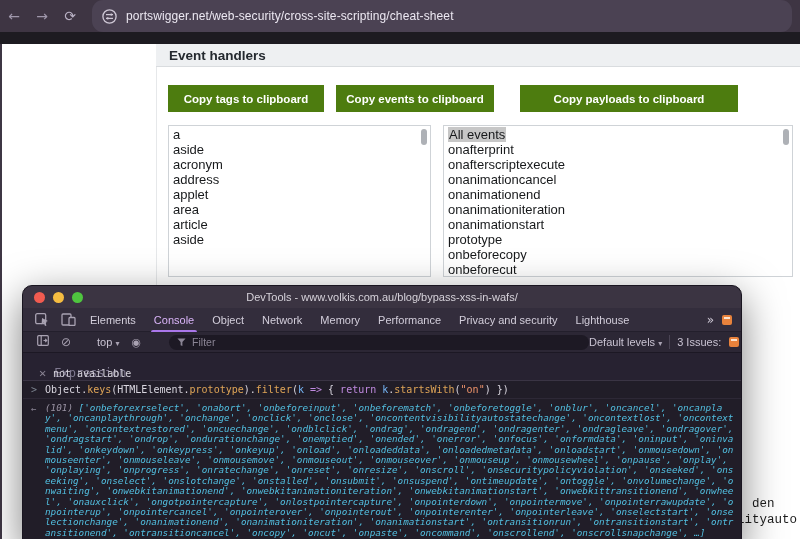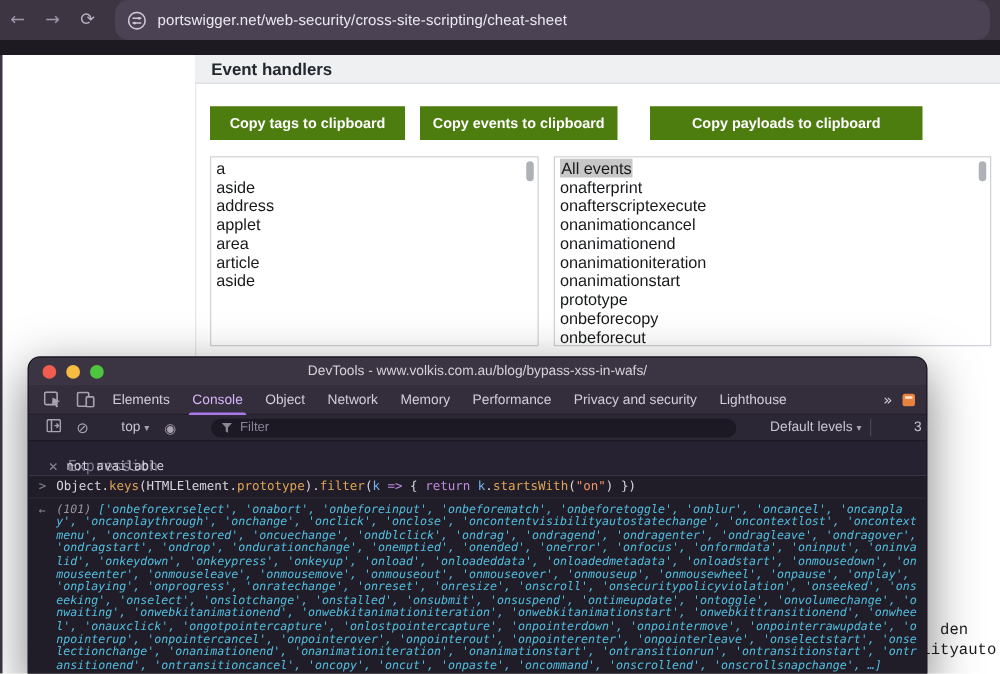--- a/index.html
+++ b/index.html
@@ -81,21 +81,21 @@
   #dt-toolbar{height:21px;background:#2c2735;display:flex;align-items:center;padding:0 8px;
               border-bottom:1px solid #1c1824;}
   .tbi{color:#a9a2b2;font-family:"DejaVu Sans",sans-serif;font-size:11px;margin:0 6px;flex:0 0 auto;}
   #ctx-sel{color:#c9c3d2;font-size:11px;margin:0 6px;white-space:nowrap;}
   .caret{font-size:8px;color:#a9a2b2;}
   #filter-pill{flex:0 0 auto;width:420px;height:15px;background:#1d1924;border-radius:8px;
                display:flex;align-items:center;padding:0 8px;margin-left:22px;}
   #filter-pill svg{margin-right:6px;flex:0 0 auto;}
   #filter-ph{color:#8b8595;font-size:10.5px;}
   #tb-right{margin-left:auto;display:flex;align-items:center;}
-  .tb-label{color:#c9c3d2;font-size:11px;white-space:nowrap;margin-left:27px;}
+  .tb-label{color:#c9c3d2;font-size:11px;white-space:nowrap;}
 
   #dt-expr{height:28px;background:#272231;border-bottom:1px solid #3a3444;
            font-family:"DejaVu Sans Mono",monospace;position:relative;}
   #expr-row1{position:absolute;left:16px;top:13px;color:#7f7990;font-size:12px;}
   #expr-x{margin-right:8px;color:#8a8494;}
   #expr-row2{position:absolute;left:30px;top:15px;color:#d6d3dc;font-size:10px;}
 
   #dt-console{position:absolute;left:0;top:95px;right:0;bottom:0;background:#211d28;
               font-family:"DejaVu Sans Mono",monospace;}
   #echo-row{display:flex;padding:3px 0 3px 8px;border-bottom:1px solid #2d2836;}
@@ -144,20 +144,21 @@
     <span>Event handlers</span>
   </div>
 
   <button class="copy-btn" id="btn-tags">Copy tags to clipboard</button>
   <button class="copy-btn" id="btn-events">Copy events to clipboard</button>
   <button class="copy-btn" id="btn-payloads">Copy payloads to clipboard</button>
 
   <div class="listbox" id="tags-box">
     <div class="opt">a</div>
     <div class="opt">aside</div>
+    <div class="opt">acronym</div>
     <div class="opt">address</div>
     <div class="opt">applet</div>
     <div class="opt">area</div>
     <div class="opt">article</div>
     <div class="opt">aside</div>
 
     <div class="sb-thumb" id="tags-thumb"></div>
   </div>
 
   <div class="listbox" id="events-box">

